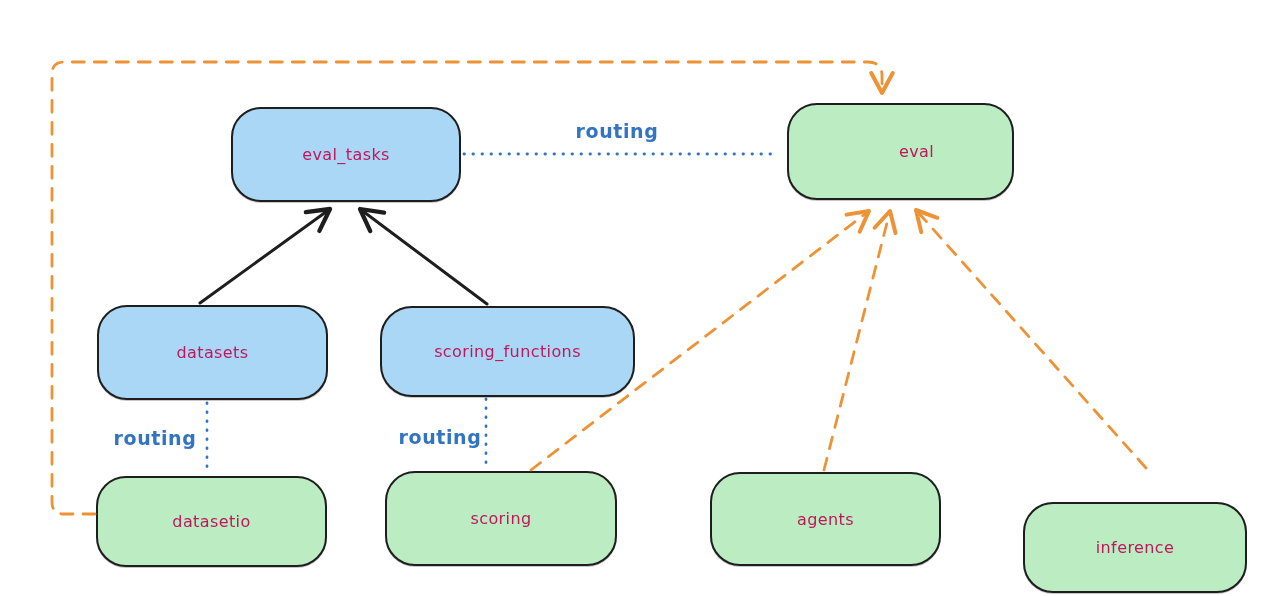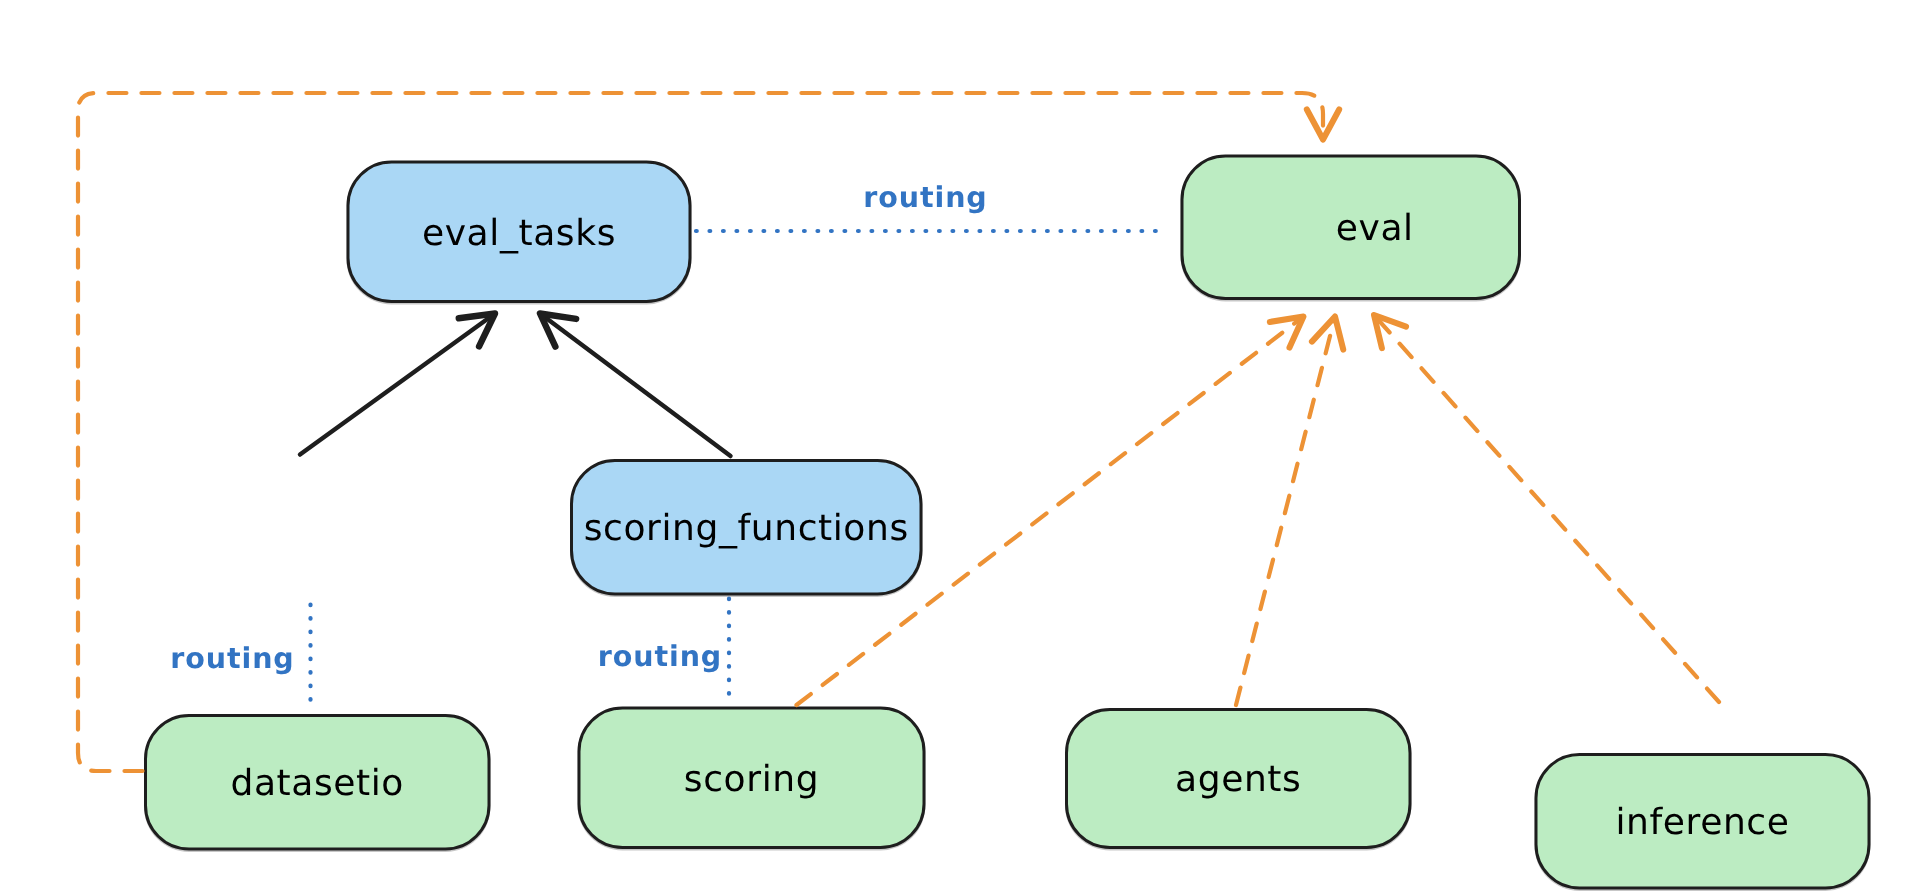--- a/index.html
+++ b/index.html
@@ -26,23 +26,23 @@
     position: absolute;
     box-sizing: border-box;
     border: 2.6px solid #1e1e1e;
     border-radius: 30px;
     display: flex;
     align-items: center;
     justify-content: center;
     box-shadow: 0 1px 0 rgba(30,30,30,0.25);
   }
   .node-label {
-    font-size: 24px;
+    font-size: 16px;
     letter-spacing: 0.4px;
-    color: #000000;
+    color: #be185d;
     white-space: nowrap;
   }
   .edge-label {
     font-size: 19px;
     font-weight: bold;
     letter-spacing: 0.6px;
   }
   .edge-solid   { fill: none; stroke-width: 3;   stroke-linecap: round; }
   .edge-dotted  { fill: none; stroke-width: 2.8; stroke-linecap: round; stroke-dasharray: 0.5 8.5; }
   .edge-dashed  { fill: none; stroke-width: 2.8; stroke-linecap: round; stroke-dasharray: 12 10; }
@@ -53,22 +53,25 @@
 <div class="stage">
 
   <div class="node" style="left: 231px; top: 107px; width: 230px; height: 95px; background-color: rgb(170, 215, 245);">
     <span class="node-label">eval_tasks</span>
   </div>
 
   <div class="node" style="left: 787px; top: 103px; width: 227px; height: 97px; background-color: rgb(188, 236, 194); padding-left: 32px;">
     <span class="node-label">eval</span>
   </div>
 
+  <div class="node" style="left: 97px; top: 305px; width: 231px; height: 95px; background-color: rgb(170, 215, 245);">
+    <span class="node-label">datasets</span>
+  </div>
 
-  <div class="node" style="left: 380px; top: 306px; width: 235px; height: 91px; background-color: rgb(170, 215, 245);">
+  <div class="node" style="left: 380px; top: 306px; width: 255px; height: 91px; background-color: rgb(170, 215, 245); border-radius: 32px;">
     <span class="node-label">scoring_functions</span>
   </div>
 
   <div class="node" style="left: 96px; top: 476px; width: 231px; height: 91px; background-color: rgb(188, 236, 194);">
     <span class="node-label">datasetio</span>
   </div>
 
   <div class="node" style="left: 385px; top: 471px; width: 232px; height: 95px; background-color: rgb(188, 236, 194);">
     <span class="node-label">scoring</span>
   </div>

